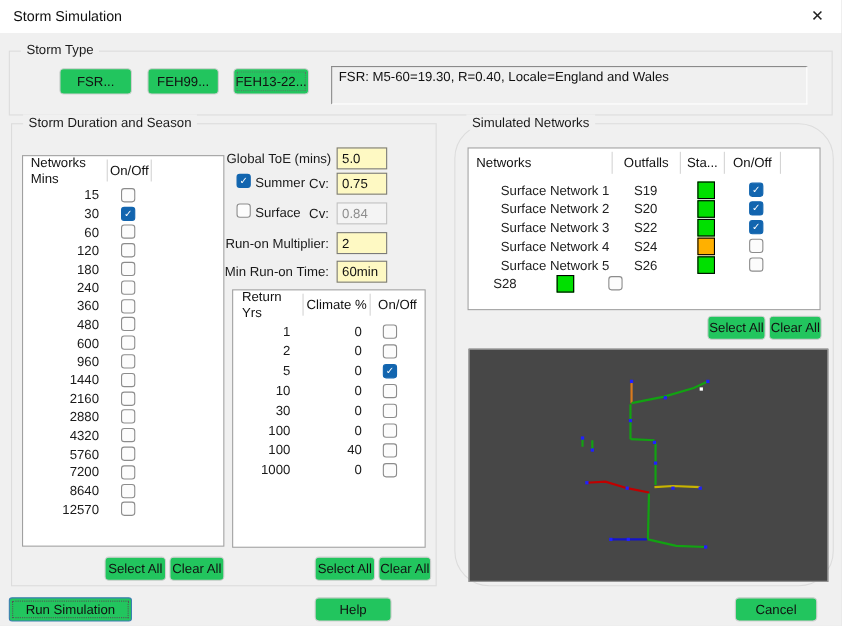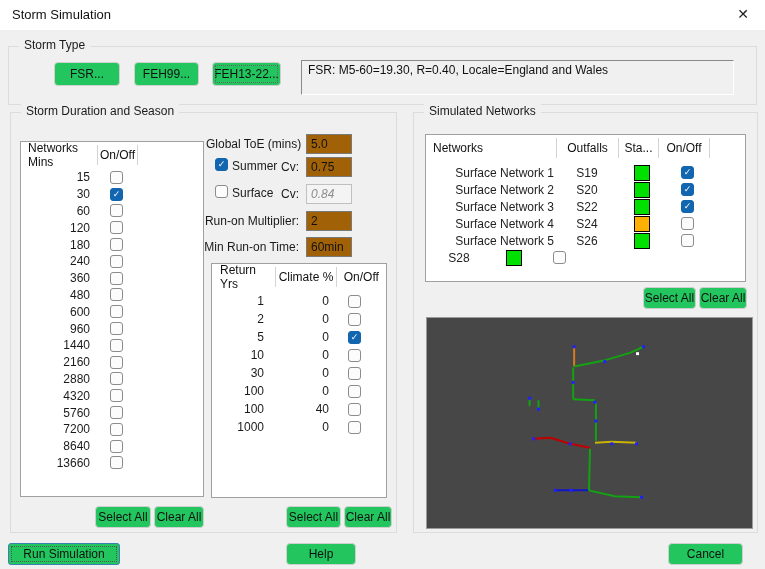--- a/index.html
+++ b/index.html
@@ -35,21 +35,21 @@
   .nout{width:66px;text-align:center;flex:none;color:#222;}
   .nstat{width:14px;height:14px;border:1px solid #000;box-sizing:content-box;flex:none;margin-left:14px;}
   .cbx{width:13px;height:13px;border:1px solid #8C8C8C;border-radius:3px;background:#FCFCFC;
        display:inline-flex;align-items:center;justify-content:center;font-size:9px;line-height:9px;
        color:#fff;box-sizing:border-box;flex:none;}
   .cbx.on{background:#1265AF;border-color:#1265AF;}
   .drow .cbx{margin-left:20px;}
   .rrow .cbx{margin-left:19px;}
   .nrow .cbx{margin-left:31px;}
   .flabel{position:absolute;text-align:right;color:#1a1a1a;white-space:nowrap;}
-  .field{position:absolute;width:46px;height:20px;border:1px solid #7A7A7A;background:#a16207;
+  .field{position:absolute;width:46px;height:20px;border:1px solid #7A7A7A;background:#fef9c3;
          font-family:"Liberation Sans",sans-serif;font-size:12px;padding:0 4px;box-sizing:border-box;color:#111;}
   .field.disabled{background:#F4F4F4;border-color:#C0C0C0;color:#8E8E8E;}
   .mappanel{position:absolute;background:#474747;border:1px solid #9A9A9A;box-sizing:border-box;}
   .inlinecb{position:absolute;}
 </style>
 </head>
 <body>
 
 <div class="win">
 
@@ -137,40 +137,40 @@
           </div>
           <div class="drow">
             <span class="dval">7200</span>
             <span class="cbx"></span>
           </div>
           <div class="drow">
             <span class="dval">8640</span>
             <span class="cbx"></span>
           </div>
           <div class="drow">
-            <span class="dval">13660</span>
+            <span class="dval">12570</span>
             <span class="cbx"></span>
           </div>
         </div>
     </div>
     <div class="btn" style="left:84px;top:393px;width:56px;height:22px;">Select All</div>
     <div class="btn" style="left:143px;top:393px;width:50px;height:22px;">Clear All</div>
 
     <span class="flabel" style="left:195px;top:24px;width:93px;">Global ToE (mins)</span>
     <input class="field" style="left: 295px; top: 21px;" value="5.0">
 
     <span class="cbx inlinecb on" id="summer-cb" style="left:204px;top:45px;">✓</span>
     <span class="flabel" style="left:221px;top:46px;text-align:left;">Summer</span>
     <span class="flabel" style="left:262px;top:47px;width:26px;">Cv:</span>
     <input class="field" style="left: 295px; top: 44px;" value="0.75">
 
     <span class="cbx inlinecb" id="winter-cb" style="left:204px;top:72px;"></span>
     <span class="flabel" style="left:221px;top:73px;text-align:left;">Surface</span>
     <span class="flabel" style="left:262px;top:74px;width:26px;">Cv:</span>
-    <input class="field disabled" style="left: 295px; top: 71px; font-style: italic;" value="0.84">
+    <input class="field disabled" style="left: 295px; top: 71px;" value="0.84">
 
     <span class="flabel" style="left:185px;top:101px;width:103px;">Run-on Multiplier:</span>
     <input class="field" style="left: 295px; top: 98px;" value="2">
 
     <span class="flabel" style="left:185px;top:127px;width:103px;">Min Run-on Time:</span>
     <input class="field" style="left: 295px; top: 124px;" value="60min">
 
     <div class="listbox" style="left:200px;top:150px;width:176px;height:235px;">
       <div class="lhead">
         <span class="hcell" style="width:65px;padding-left:8px;">Return Yrs</span>
@@ -217,21 +217,21 @@
             <span class="ryears">1000</span>
             <span class="rclim">0</span>
             <span class="cbx"></span>
           </div>
         </div>
     </div>
     <div class="btn" style="left:275px;top:393px;width:55px;height:22px;">Select All</div>
     <div class="btn" style="left:333px;top:393px;width:48px;height:22px;">Clear All</div>
   </div>
 
-  <div class="group" style="left:413px;top:112px;width:345px;height:421px;">
+  <div class="group" style="left:413px;top:112px;width:345px;height:421px;border-radius:32px;">
     <span class="legend">Simulated Networks</span>
 
     <div class="listbox" style="left:11px;top:21px;width:321px;height:148px;">
       <div class="lhead">
         <span class="hcell" style="width:131px;padding-left:7px;">Networks</span>
         <span class="hcell" style="width:62px;justify-content:center;">Outfalls</span>
         <span class="hcell" style="width:40px;justify-content:center;">Sta...</span>
         <span class="hcell" style="width:51px;justify-content:center;">On/Off</span>
       </div>
       <div class="rows" id="network-rows" style="top:29px;">

